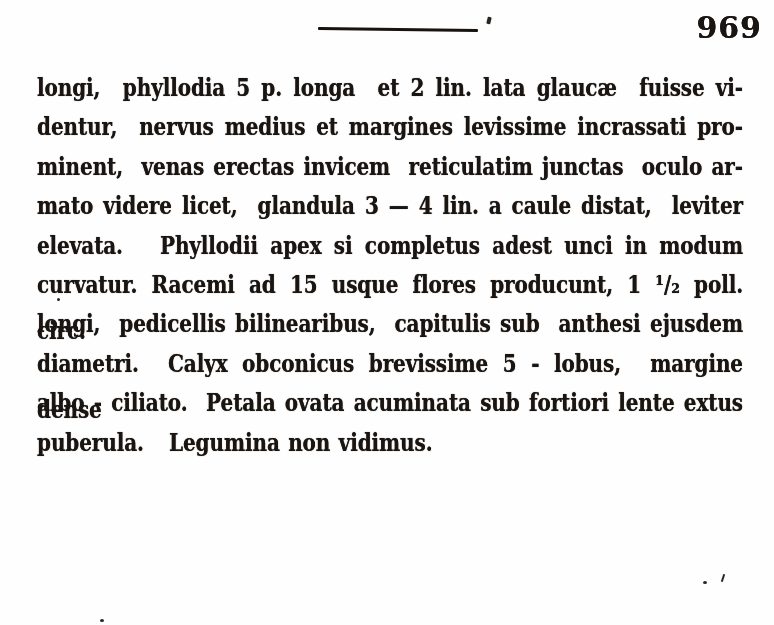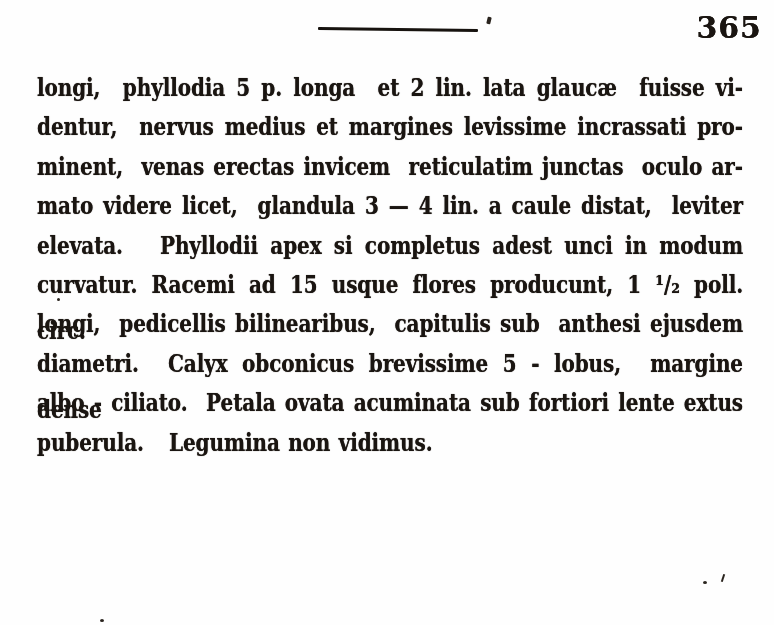--- a/index.html
+++ b/index.html
@@ -77,21 +77,21 @@
     text-indent: 42px;
   }
 </style>
 </head>
 <body>
 
 <div class="page">
 
   <div class="header-rule"></div>
 
-  <div class="page-number">365</div>
+  <div class="page-number">969</div>
 
   <div class="speck speck-quote"></div>
   <div class="speck speck-dot-a"></div>
   <div class="speck speck-tick"></div>
   <div class="speck speck-dot-b"></div>
   <div class="speck speck-dot-c"></div>
 
   <div class="body-text">
 
     <div class="para">

